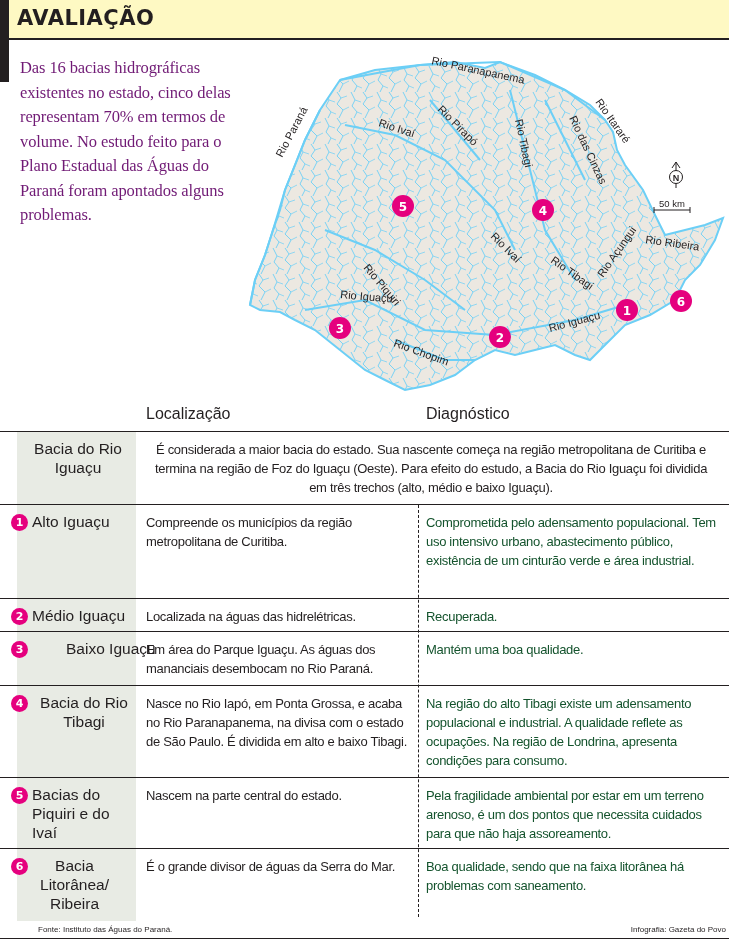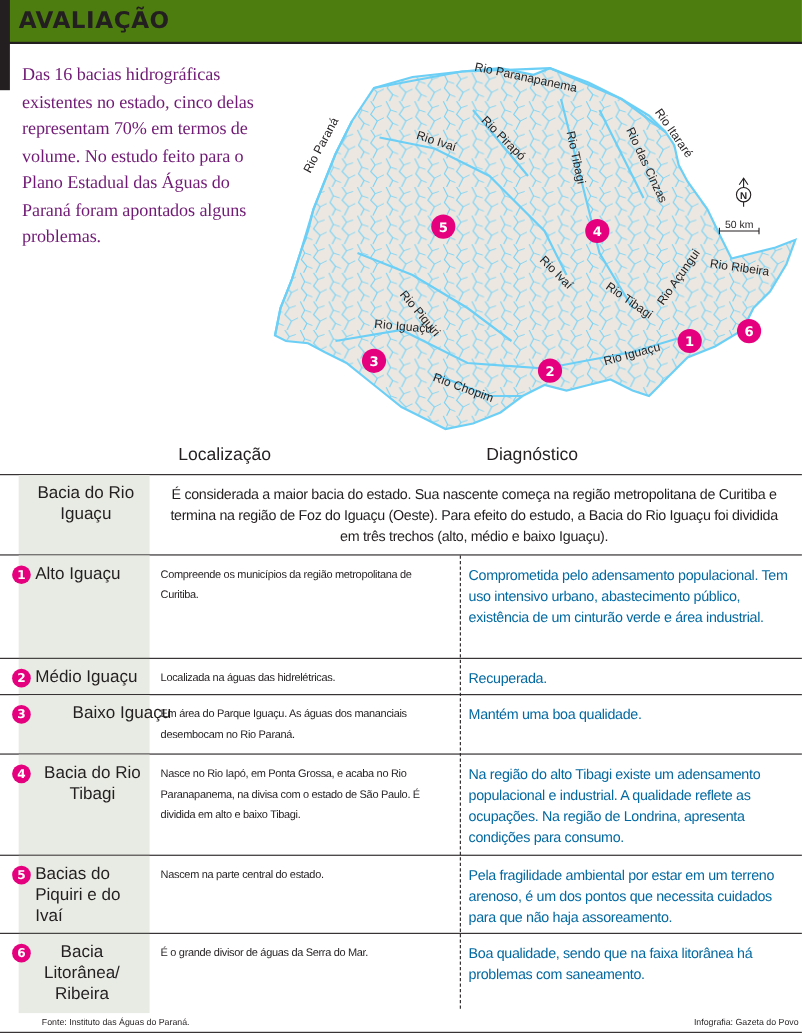--- a/index.html
+++ b/index.html
@@ -1,32 +1,32 @@
 <!DOCTYPE html>
 <html><head>
 <meta charset="utf-8">
 <style>
   html,body{margin:0;padding:0;background:#fff;}
   body{width:729px;height:941px;position:relative;overflow:hidden;font-family:"Liberation Sans",sans-serif;color:#231f20;}
-  .header{position:absolute;left:0;top:0;width:729px;height:38px;background:#4d7c0f;border-bottom:2px solid #231f20;}
+  .header{position:absolute;left:0;top:0;width:729px;height:38px;background:#fef9c3;border-bottom:2px solid #231f20;}
   .header-bar{position:absolute;left:0;top:0;width:9px;height:82px;background:#231f20;}
   .title{position:absolute;left:17px;top:6px;font-family:"DejaVu Sans",sans-serif;font-weight:bold;font-size:21px;letter-spacing:0.5px;color:#231f20;}
   .intro{position:absolute;left:20px;top:56px;width:230px;font-family:Liberation Serif, serif;font-size:16.5px;line-height:24.5px;color:#701a75;letter-spacing:-0.1px;}
   .map{position:absolute;left:245px;top:40px;width:484px;height:360px;}
   .map text.river{font-family:"Liberation Sans",sans-serif;font-size:11px;fill:#231f20;}
   .map text.marker-num{font-family:"DejaVu Sans",sans-serif;font-weight:bold;font-size:12px;fill:#fff;}
   .map text.scale{font-family:"Liberation Sans",sans-serif;font-size:9.5px;fill:#231f20;}
   .table{position:absolute;left:0;top:395px;width:729px;}
-  .col-header{position:absolute;top:10px;font-family:"Liberation Sans",sans-serif;font-size:16px;color:#231f20;margin-left:16px;}
+  .col-header{position:absolute;top:10px;font-family:"Liberation Sans",sans-serif;font-size:16px;color:#231f20;}
   .row{position:absolute;left:0;width:729px;border-top:1.5px solid #231f20;}
   .row .name-cell{position:absolute;left:17px;top:0;bottom:0;width:119px;background:#e8ebe4;}
   .row .name{position:absolute;left:23px;top:7px;font-family:"Liberation Sans",sans-serif;font-size:15.5px;line-height:19px;color:#231f20;}
   .row .num{position:absolute;left:11px;top:9px;width:17px;height:17px;border-radius:50%;background:#e5007e;color:#fff;font-family:"DejaVu Sans",sans-serif;font-weight:bold;font-size:11px;line-height:17px;text-align:center;}
-  .row .loc{position:absolute;left:146px;top:8px;width:265px;font-family:"Liberation Sans",sans-serif;font-size:10px;line-height:19px;color:#231f20;letter-spacing:-0.3px;}
-  .row .diag{position:absolute;left:426px;top:8px;width:300px;font-family:"Liberation Sans",sans-serif;font-size:13px;line-height:19px;color:#0369a1;letter-spacing:-0.3px;}
+  .row .loc{position:absolute;left:146px;top:8px;width:265px;font-family:"Liberation Sans",sans-serif;font-size:13px;line-height:19px;color:#231f20;letter-spacing:-0.3px;}
+  .row .diag{position:absolute;left:426px;top:8px;width:300px;font-family:"Liberation Sans",sans-serif;font-size:13px;line-height:19px;color:#14532d;letter-spacing:-0.3px;}
   .row .full{position:absolute;left:146px;top:8px;width:570px;font-family:"Liberation Sans",sans-serif;font-size:13px;line-height:19px;color:#231f20;letter-spacing:-0.3px;}
   .vdash{position:absolute;left:418px;top:505px;height:412px;border-left:1px dashed #231f20;}
   .footer-line{position:absolute;left:0;top:938px;width:729px;border-top:1.5px solid #231f20;}
   .source{position:absolute;left:3px;top:925px;font-family:"Liberation Sans",sans-serif;font-size:8px;color:#231f20;padding-left:35px;}
   .credit{position:absolute;right:3px;top:925px;font-family:"Liberation Sans",sans-serif;font-size:8px;color:#231f20;}
 </style>
 </head>
 <body>
 
 <div class="header">

